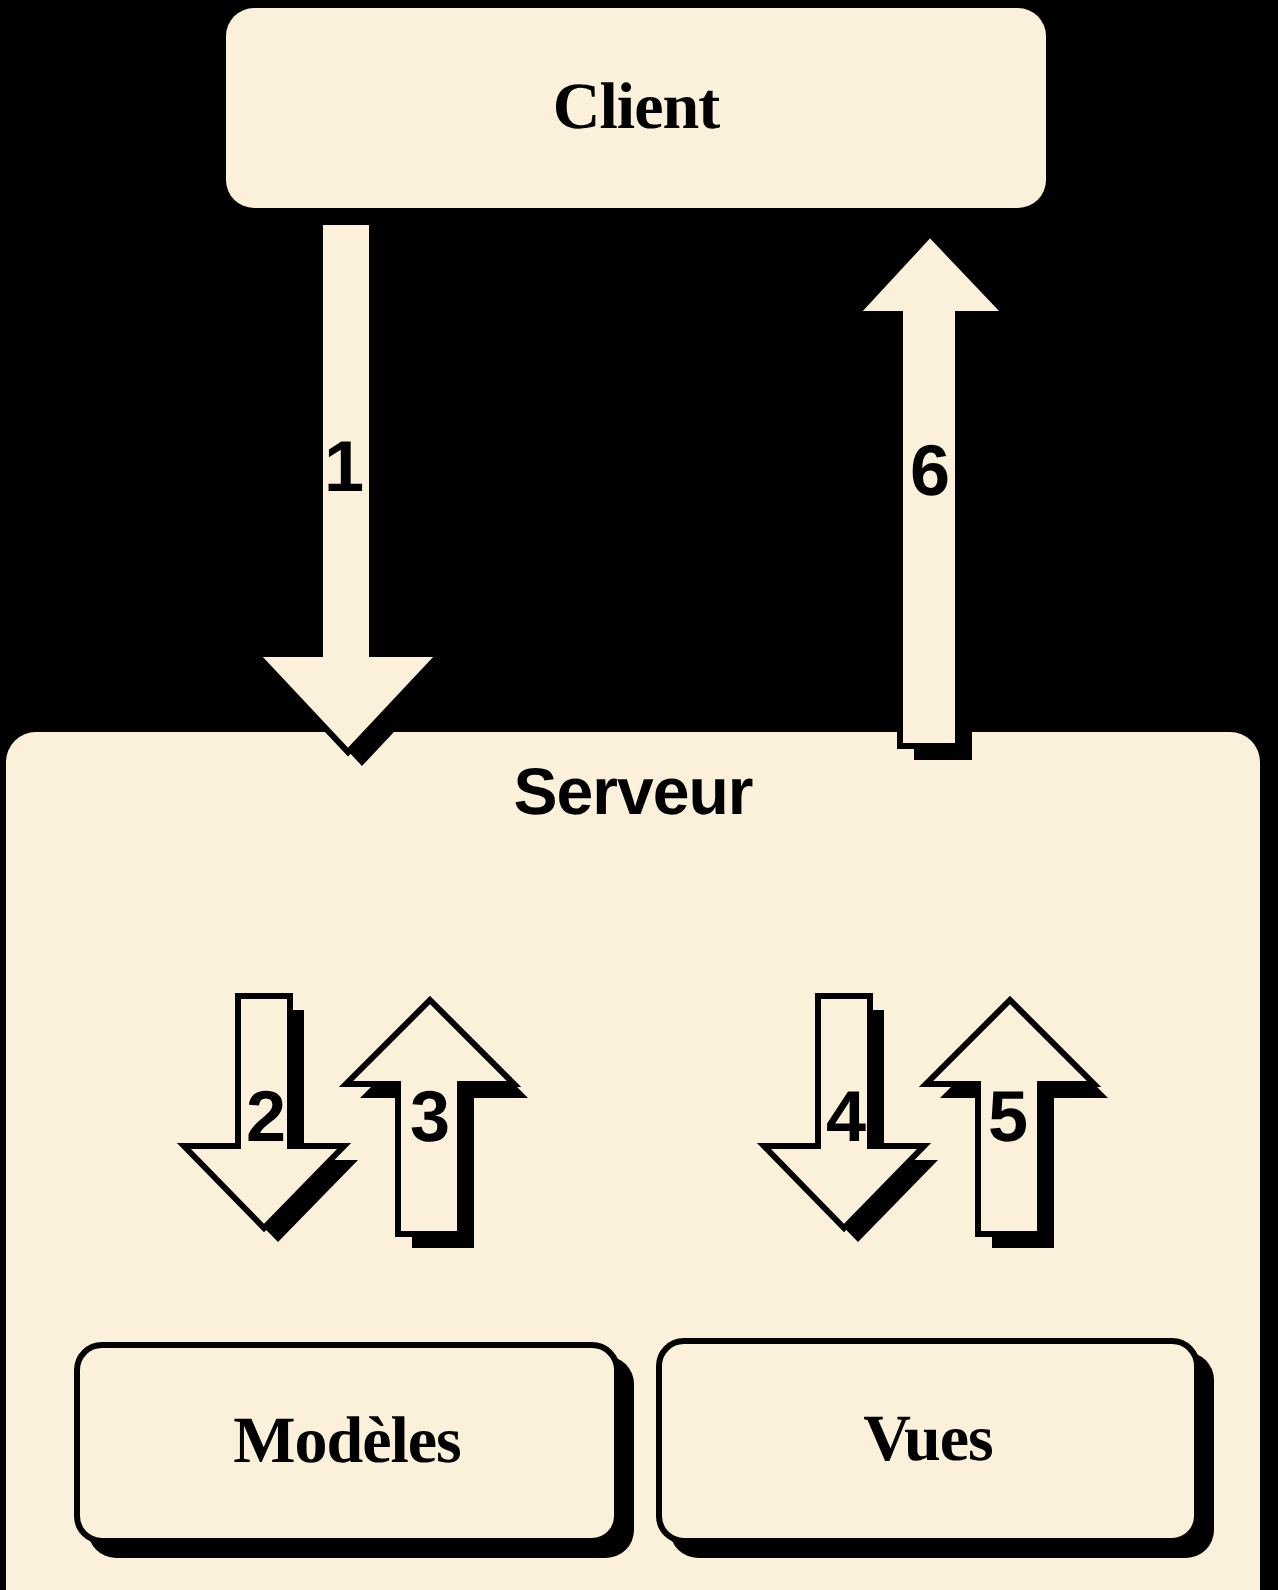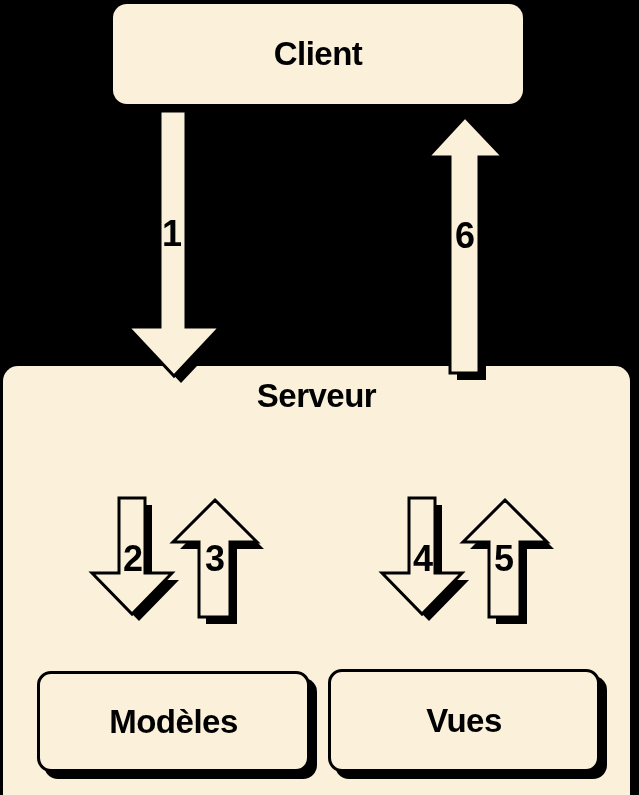--- a/index.html
+++ b/index.html
@@ -15,21 +15,21 @@
     overflow:hidden;
     font-family:"Liberation Sans", sans-serif;
     color:var(--ink);
   }
   .box{
     position:absolute;
     box-sizing:border-box;
     background:var(--cream);
     border-radius:14px;
     display:flex;align-items:center;justify-content:center;
-    font-size:33px;font-weight:700;letter-spacing:-0.5px;
+    font-size:33px;font-weight:700;letter-spacing:-0.5px;font-family:Liberation Serif, serif;
   }
   .bordered{
     border:3px solid var(--ink);
     box-shadow:7px 7px 0 var(--ink);
   }
   .client-box{left:113px;top:4px;width:410px;height:100px;}
   .server-container{
     position:absolute;
     left:3px;top:322px;width:627px;height:463px;
     background:var(--cream);

